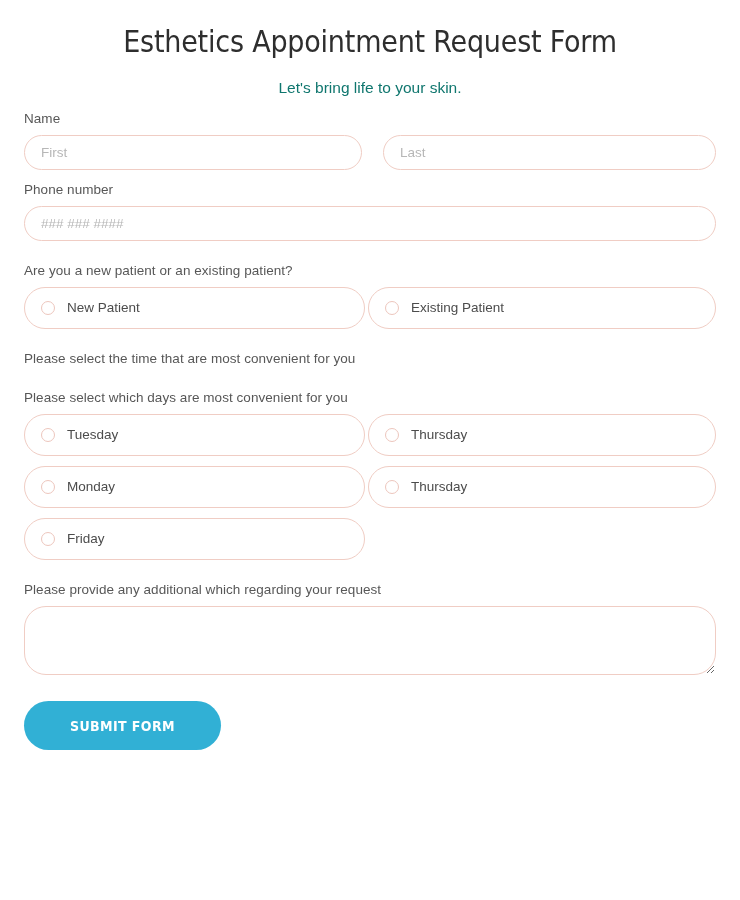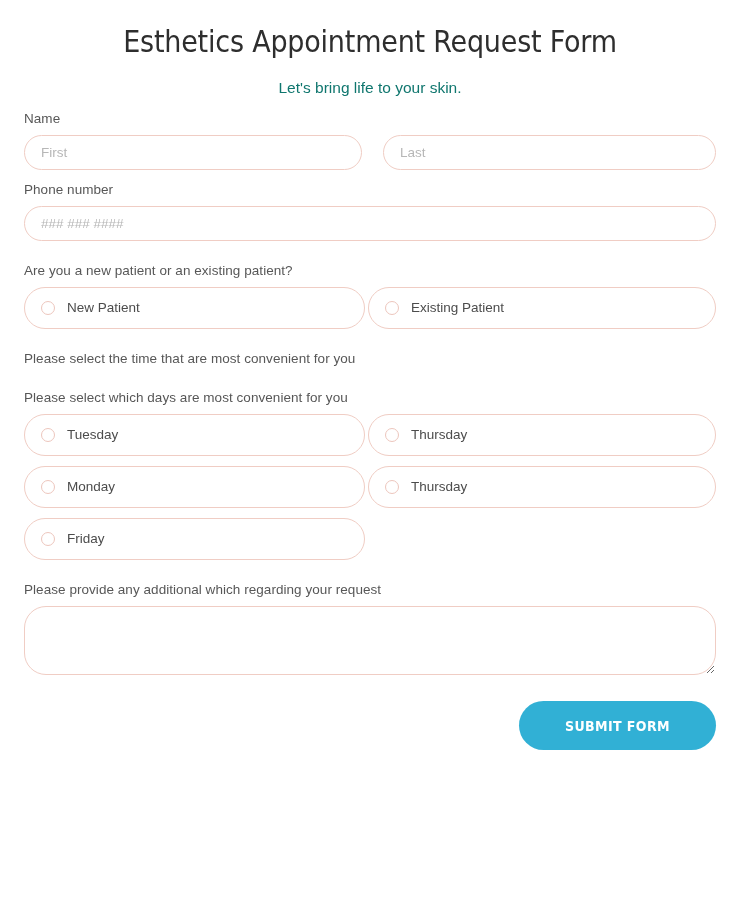--- a/index.html
+++ b/index.html
@@ -142,21 +142,21 @@
     font-family: "Liberation Sans", sans-serif;
     font-size: 13.5px;
     color: #4a4a4a;
     outline: none;
     resize: vertical;
   }
 
   
   .submit-wrap {
     display: flex;
-    justify-content: flex-end;
+    justify-content: flex-start;
     margin-top: 26px;
   }
   .submit-button {
     border: none;
     background: #31b0d5;
     color: #ffffff;
     font-family: "DejaVu Sans Condensed", "Liberation Sans Narrow", "Liberation Sans", sans-serif;
     font-size: 14px;
     font-weight: 700;
     letter-spacing: 0.4px;

